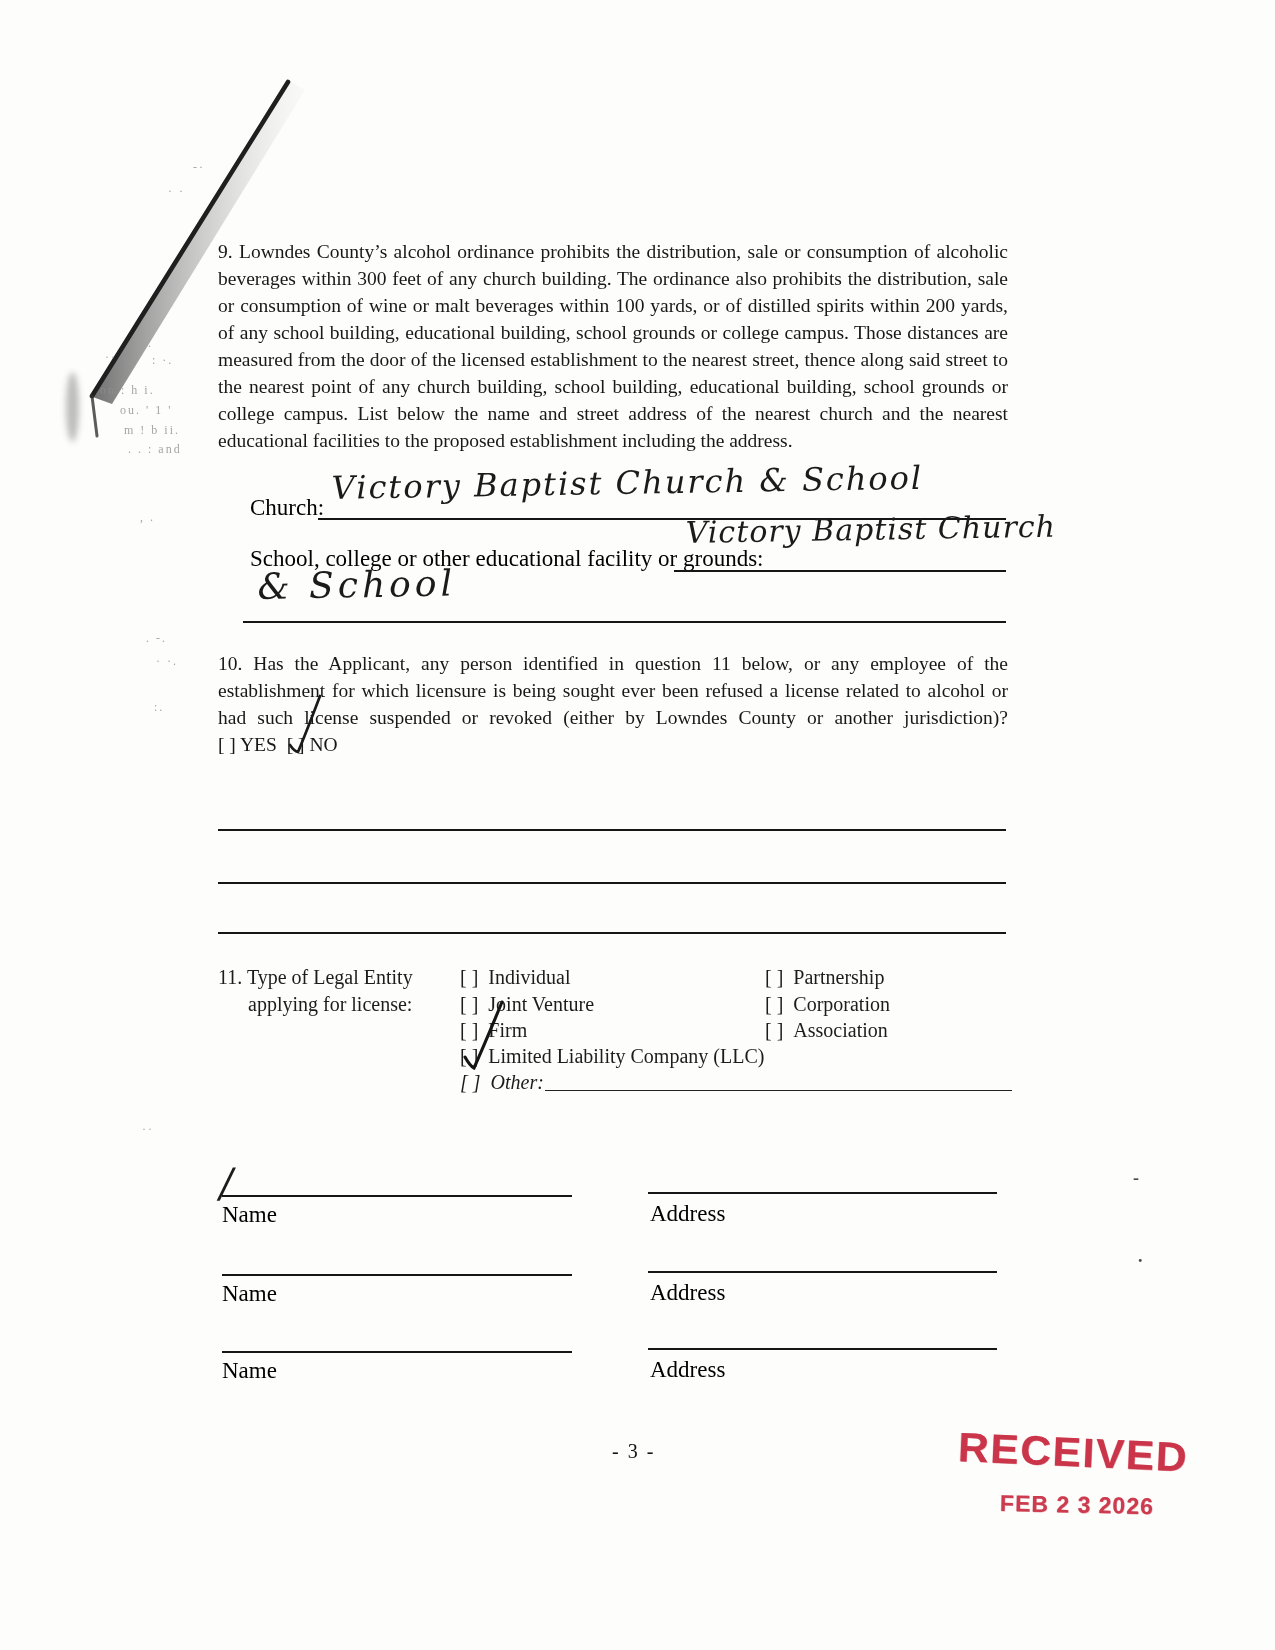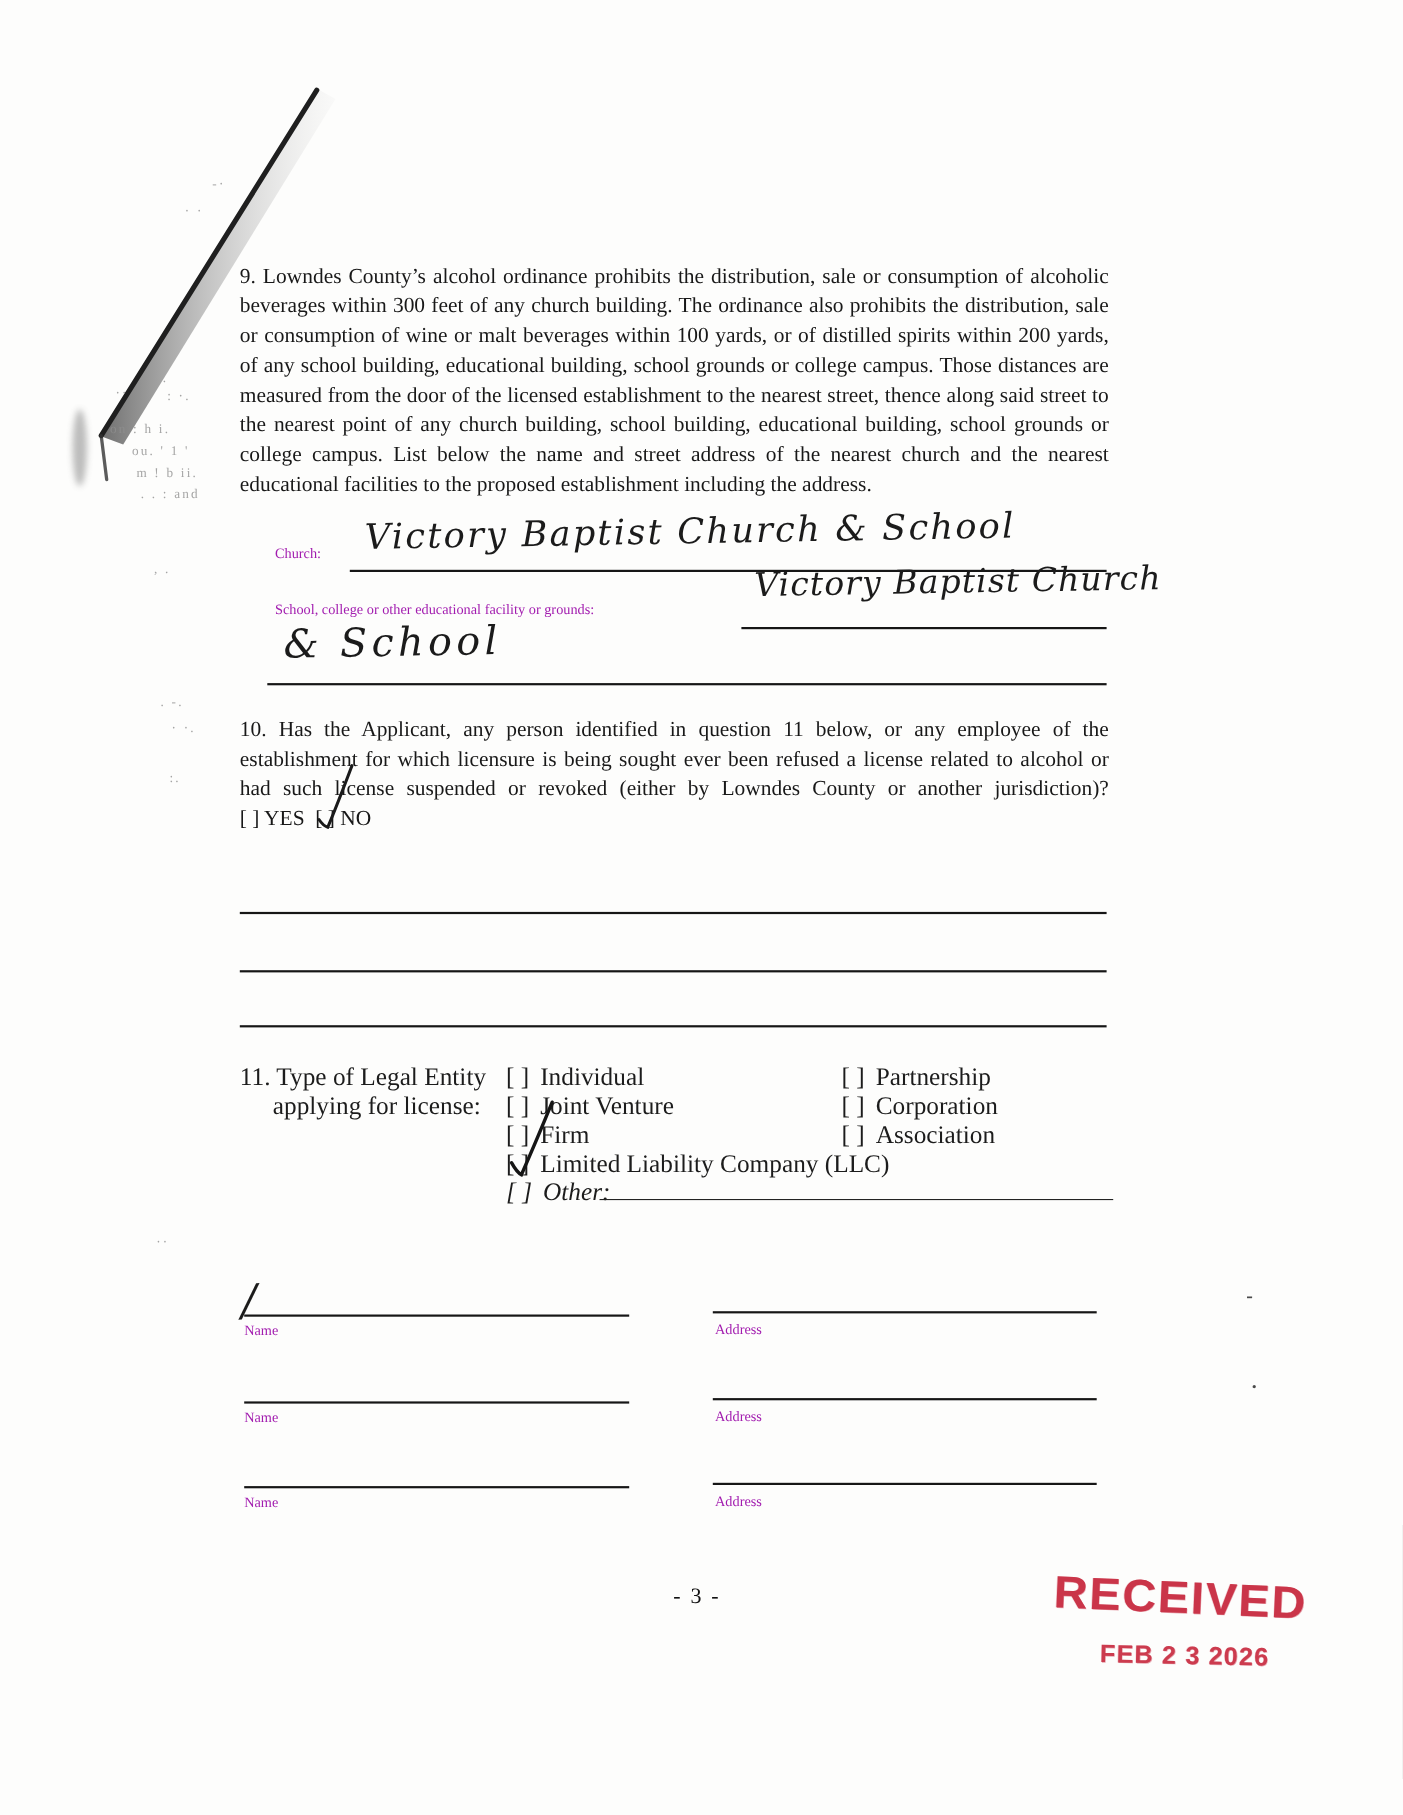--- a/index.html
+++ b/index.html
@@ -10,36 +10,36 @@
     background:#fdfdfc;
     overflow:hidden;
     font-family:"Liberation Serif",serif;
     color:#1c1c1c;
   }
   .abs{position:absolute;}
   .para{
     font-size:19.5px;line-height:27px;text-align:justify;
     color:#181818;
   }
-  .fieldlabel{font-size:13px;color:#a21caf;white-space:nowrap;}
+  .fieldlabel{font-size:23px;color:#000000;white-space:nowrap;}
   .rule{border-top:2.2px solid #161616;height:0;}
   .rule-thin{border-top:1.8px solid #222;height:0;}
   
   .hw{
     font-family:"DejaVu Serif",serif;
     font-style:italic;
     color:#1b1b1b;
     white-space:nowrap;
     transform:rotate(-1deg);
     transform-origin:left bottom;
   }
   .cb{white-space:nowrap;}
   .cbwrap{position:relative;display:inline-block;}
   .cbwrap svg{position:absolute;overflow:visible;pointer-events:none;}
-  .opt{font-size:23px;white-space:nowrap;}
+  .opt{font-size:20px;white-space:nowrap;}
   .opt .gap{display:inline-block;width:10px;}
   .ghost{
     position:absolute;color:#8f8f8f;font-size:12px;letter-spacing:2px;
     filter:blur(0.7px);opacity:.8;font-family:"Liberation Serif",serif;white-space:nowrap;
   }
   .margin-mark{position:absolute;color:#4a4a4a;font-family:"Liberation Serif",serif;}
   .pageno{font-size:20px;letter-spacing:2px;color:#111;}
   .stamp{
     font-family:"Liberation Sans",sans-serif;font-weight:bold;
     color:#c82b40;

